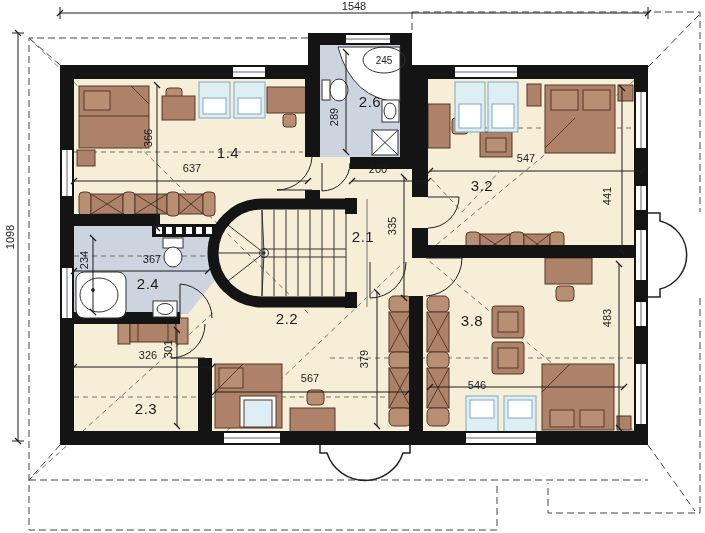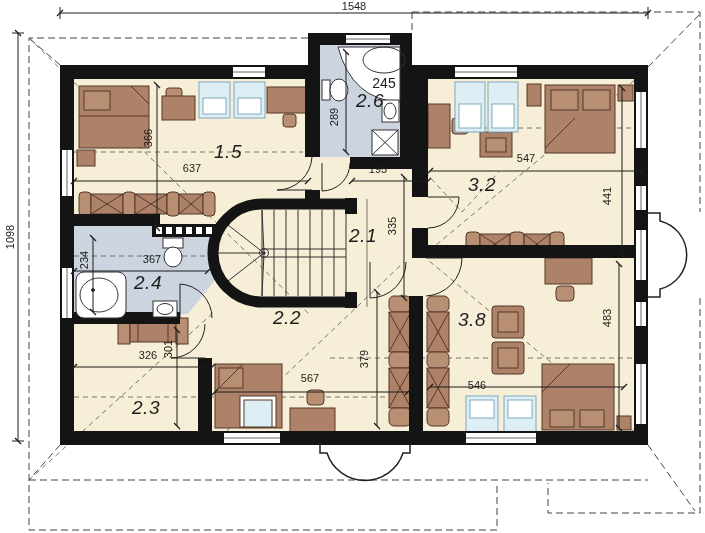--- a/index.html
+++ b/index.html
@@ -1,23 +1,23 @@
 <!DOCTYPE html>
 <html><head>
 <meta charset="utf-8">
 <style>
   html,body{margin:0;padding:0;background:#fff;}
   #canvas{position:relative;width:705px;height:533px;background:#fff;overflow:hidden;
           font-family:"Liberation Sans",sans-serif;}
   #canvas svg{position:absolute;left:0;top:0;}
   .lbl{position:absolute;color:#1c1c1c;white-space:nowrap;
        transform:translate(-50%,-50%);font-family:"Liberation Sans",sans-serif;}
-  .rn{font-size:19px;letter-spacing:.5px;font-style:italic;}
+  .rn{font-size:15px;letter-spacing:.5px;}
   .dm{font-size:11px;}
-  .sm{font-size:14px;margin-top:23px;}
+  .sm{font-size:10px;}
   .vert{transform:translate(-50%,-50%) rotate(-90deg);}
 </style>
 </head>
 <body>
 
 <div id="canvas">
 <svg width="705" height="533" viewBox="0 0 705 533">
   <defs>
     <marker id="tick" markerWidth="10" markerHeight="10" refX="5" refY="5" orient="auto">
       <line x1="2" y1="8" x2="8" y2="2" stroke="#1c1c1c" stroke-width="1.2"></line>
@@ -388,41 +388,41 @@
     <line x1="352" y1="181" x2="428" y2="181" marker-start="url(#tick)" marker-end="url(#tick)"></line>
     <line x1="346" y1="52" x2="346" y2="152" marker-start="url(#tick)" marker-end="url(#tick)"></line>
     <line x1="430" y1="171" x2="643" y2="171" marker-start="url(#tick)" marker-end="url(#tick)"></line>
     <line x1="622" y1="88" x2="622" y2="252" marker-start="url(#tick)" marker-end="url(#tick)"></line>
     <line x1="430" y1="387" x2="624" y2="387" marker-start="url(#tick)" marker-end="url(#tick)"></line>
     <line x1="619" y1="264" x2="619" y2="428" marker-start="url(#tick)" marker-end="url(#tick)"></line>
   </g>
 </svg>
 
 <div>
-  <div class="lbl rn" style="left:228px;top:152px">1.5</div>
+  <div class="lbl rn" style="left:228px;top:152px">1.4</div>
   <div class="lbl rn" style="left:148px;top:283px">2.4</div>
   <div class="lbl rn" style="left:146px;top:408px">2.3</div>
   <div class="lbl rn" style="left:287px;top:318px">2.2</div>
   <div class="lbl rn" style="left:363px;top:236px">2.1</div>
   <div class="lbl rn" style="left:370px;top:101px">2.6</div>
   <div class="lbl rn" style="left:482px;top:185px">3.2</div>
   <div class="lbl rn" style="left:472px;top:320px">3.8</div>
 
   <div class="lbl dm" style="left:354px;top:6px">1548</div>
   <div class="lbl dm vert" style="left:10px;top:237px">1098</div>
 
   <div class="lbl dm" style="left:192px;top:168px">637</div>
   <div class="lbl dm vert" style="left:148px;top:138px">366</div>
   <div class="lbl dm" style="left:152px;top:259px">367</div>
   <div class="lbl dm vert" style="left:84px;top:260px">234</div>
   <div class="lbl dm" style="left:148px;top:355px">326</div>
   <div class="lbl dm vert" style="left:168px;top:349px">301</div>
   <div class="lbl dm" style="left:310px;top:378px">567</div>
   <div class="lbl dm vert" style="left:364px;top:359px">379</div>
-  <div class="lbl dm" style="left:378px;top:169px">195</div>
+  <div class="lbl dm" style="left:378px;top:169px">200</div>
   <div class="lbl dm vert" style="left:392px;top:226px">335</div>
   <div class="lbl dm vert" style="left:334px;top:117px">289</div>
   <div class="lbl sm" style="left:384px;top:60px">245</div>
   <div class="lbl dm" style="left:526px;top:158px">547</div>
   <div class="lbl dm vert" style="left:607px;top:196px">441</div>
   <div class="lbl dm" style="left:477px;top:385px">546</div>
   <div class="lbl dm vert" style="left:607px;top:318px">483</div>
 </div>
 </div>
 

